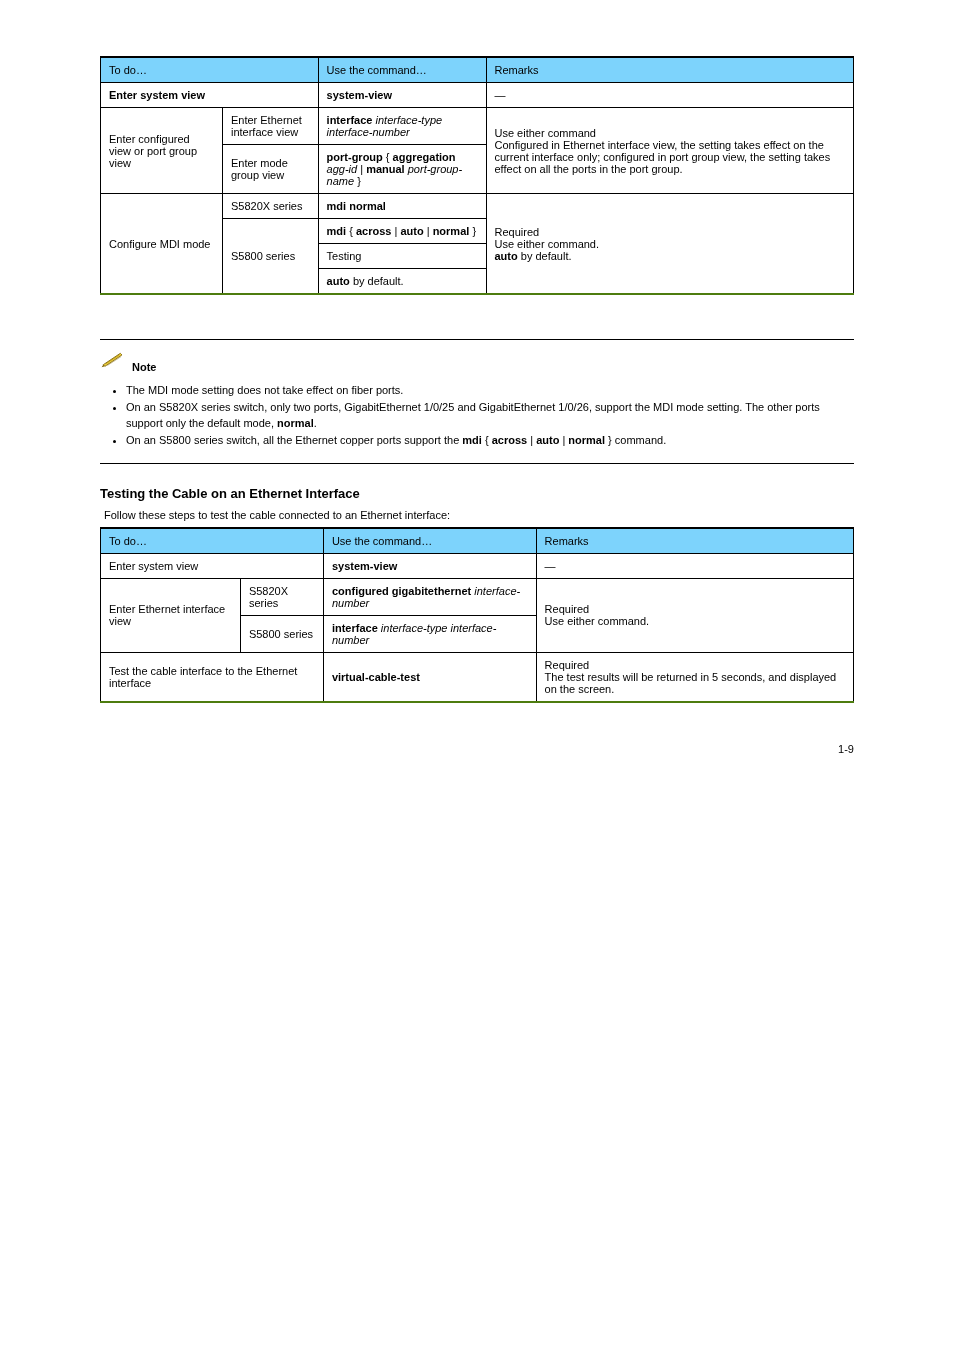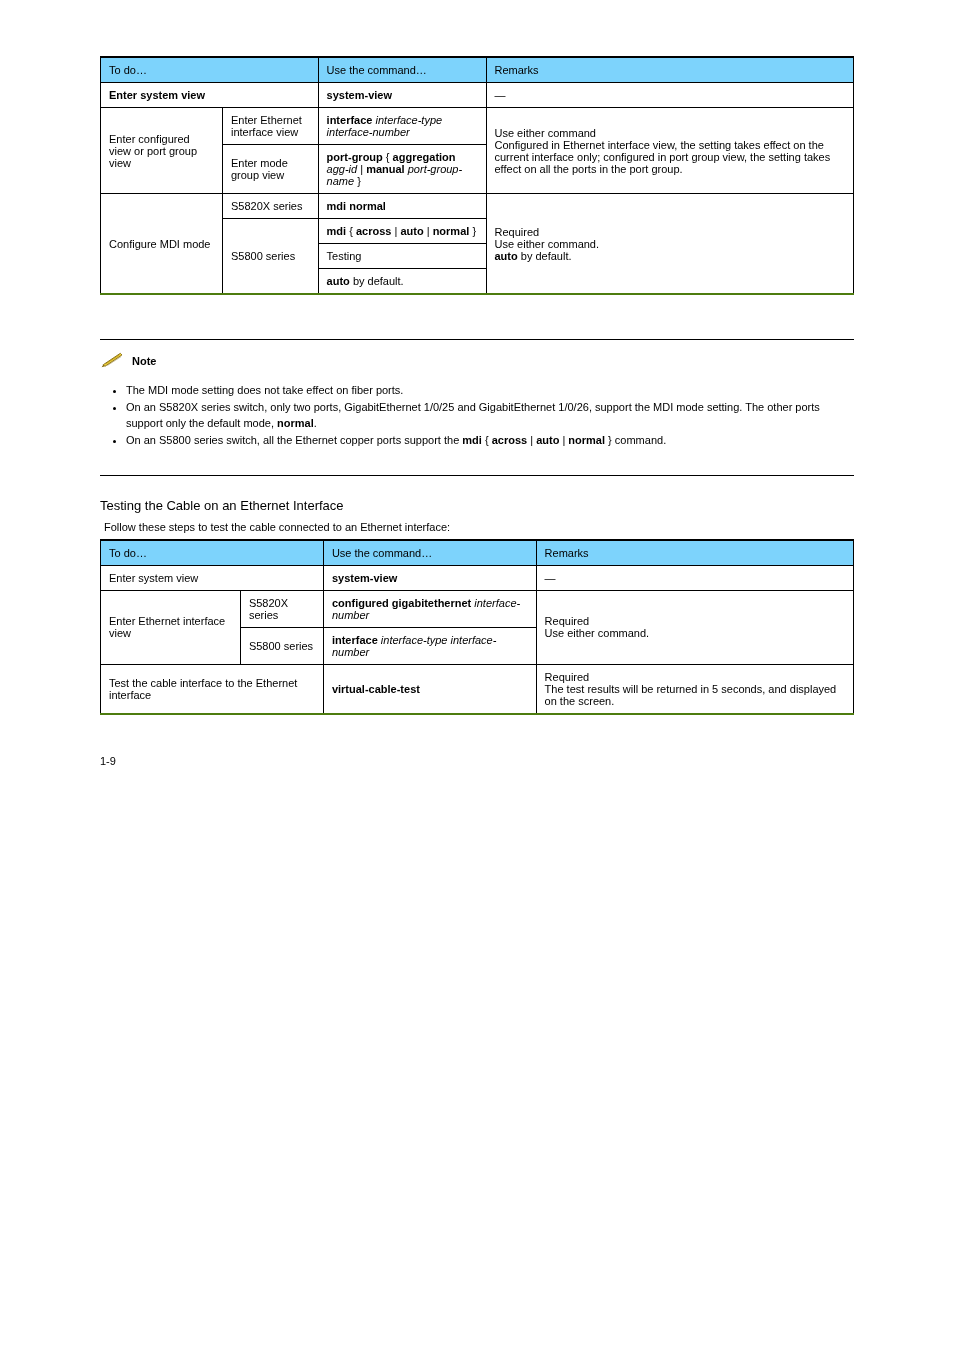--- a/index.html
+++ b/index.html
@@ -6,21 +6,21 @@
     body {
       font-family: Arial, sans-serif;
       font-size: 12px;
       color: #000;
       background: #fff;
       padding: 50px 100px 40px 100px;
       width: 954px;
     }
     h3 {
       font-size: 13px;
-      font-weight: normal;
+      font-weight: bold;
       margin: 22px 0 8px 0;
     }
     table {
       border-collapse: collapse;
       width: 100%;
       margin: 6px 0 12px 0;
     }
     th, td {
       border: 1px solid #000;
       padding: 6px 8px;
@@ -31,29 +31,29 @@
     th {
       background: #7dd3fc;
       font-weight: normal;
     }
     .top-border-heavy { border-top: 2px solid #000; }
     .bottom-border-heavy { border-bottom: 2px solid #4d7c0f; }
     .note-block { margin: 18px 0; }
     .note-rule { border: none; border-top: 1px solid #000; margin: 2px 0; }
     .note-header {
       display: flex;
-      align-items: center;
+      align-items: flex-end;
       gap: 6px;
       margin: 8px 0 10px 0;
     }
     .note-header svg { width: 26px; height: 22px; }
     .note-label { font-weight: bold; font-size: 11px; }
-    .note-list { list-style: disc; margin: 0 0 26px 26px; }
+    .note-list { list-style: disc; margin: 0 0 14px 26px; }
     .note-list li { margin: 2px 0; line-height: 1.4; font-size: 11px; }
-    .page-num { text-align: left; margin-top: 40px; font-size: 11px; }
+    .page-num { text-align: right; margin-top: 40px; font-size: 11px; }
     .bold { font-weight: bold; }
     .spacer { height: 14px; }
   </style>
 </head>
 <body>
 
 <table>
   <thead>
     <tr class="top-border-heavy">
       <th colspan="2">To do…</th>

